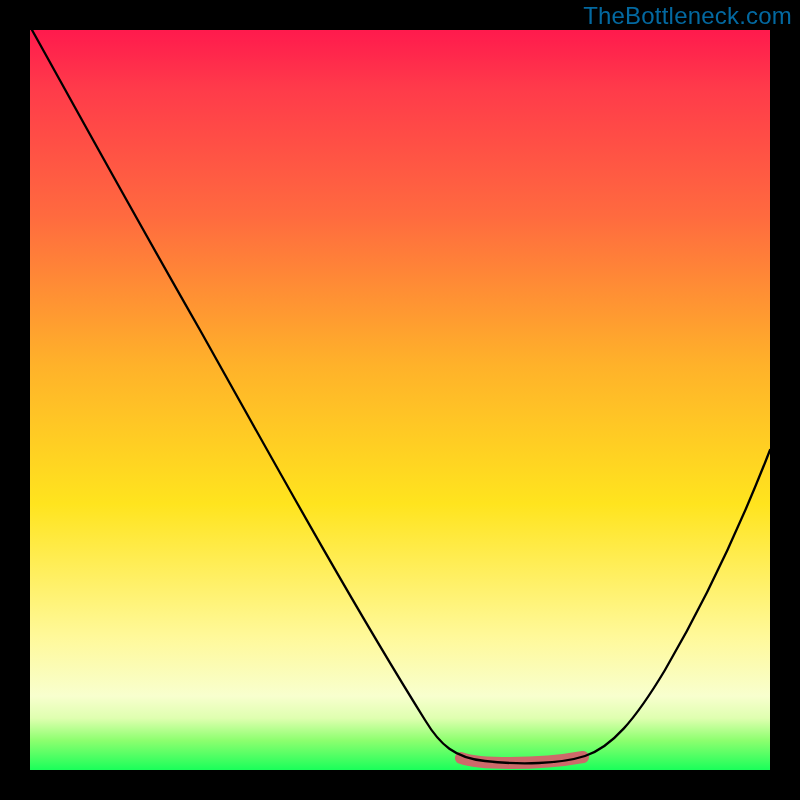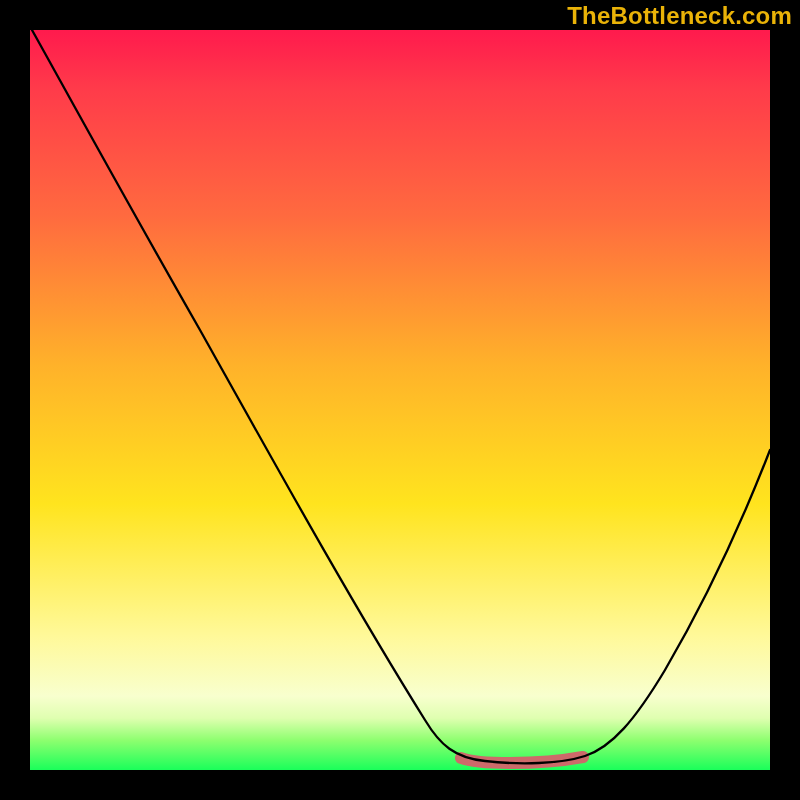--- a/index.html
+++ b/index.html
@@ -35,24 +35,24 @@
       #f8ffce 90%,
       #dfffb0 93%,
       #8dff6f 96%,
       #1aff5a 100%
     );
   }
   .watermark {
     position: absolute;
     top: 2px;
     right: 8px;
-    color: #eab308;
+    color: #0369a1;
     font-size: 24px;
     letter-spacing: 0.2px;
-    font-weight: 700;
+    font-weight: 400;
   }
   svg.curve {
     position: absolute;
     inset: 0;
     width: 100%;
     height: 100%;
     overflow: visible;
   }
   path.main-curve {
     fill: none;

